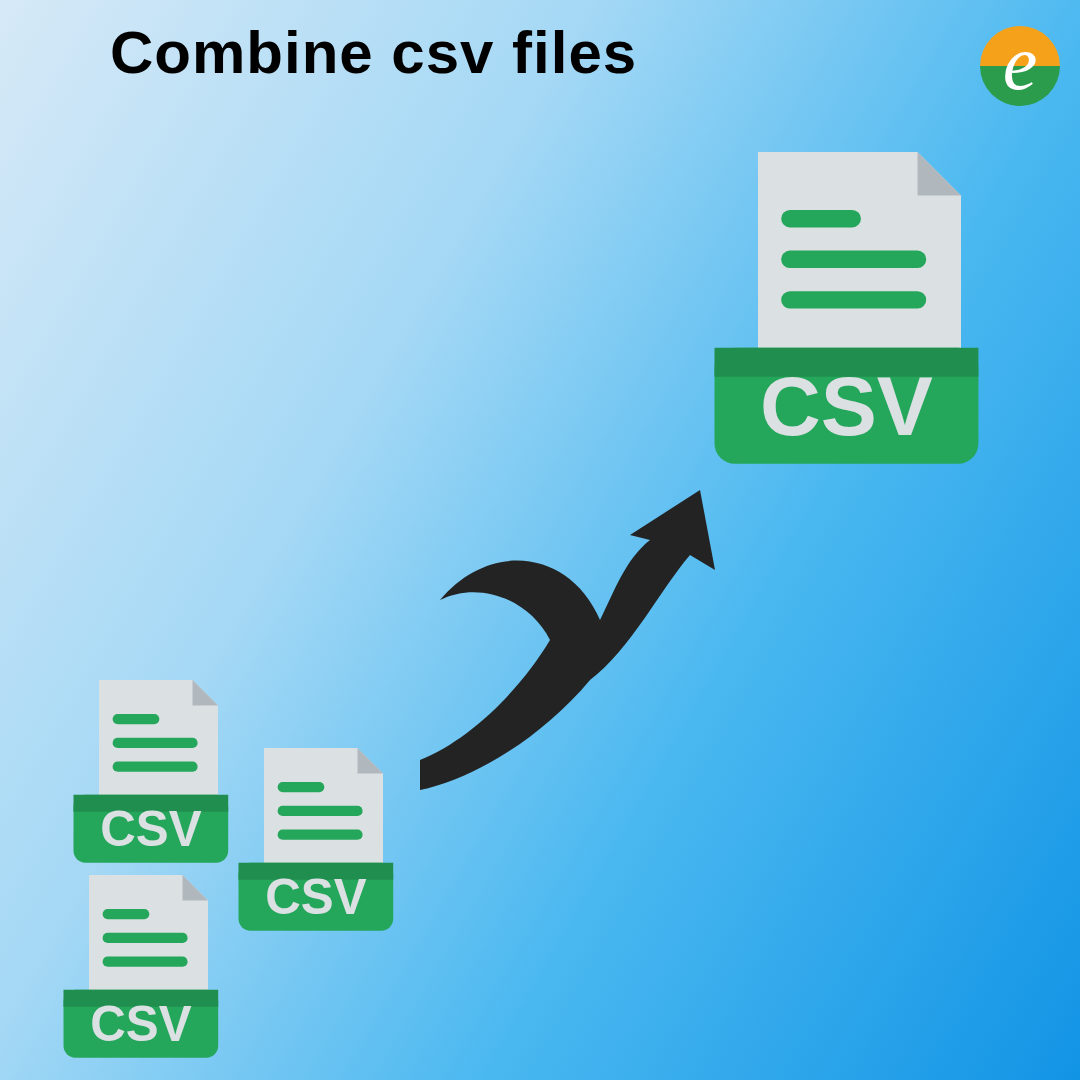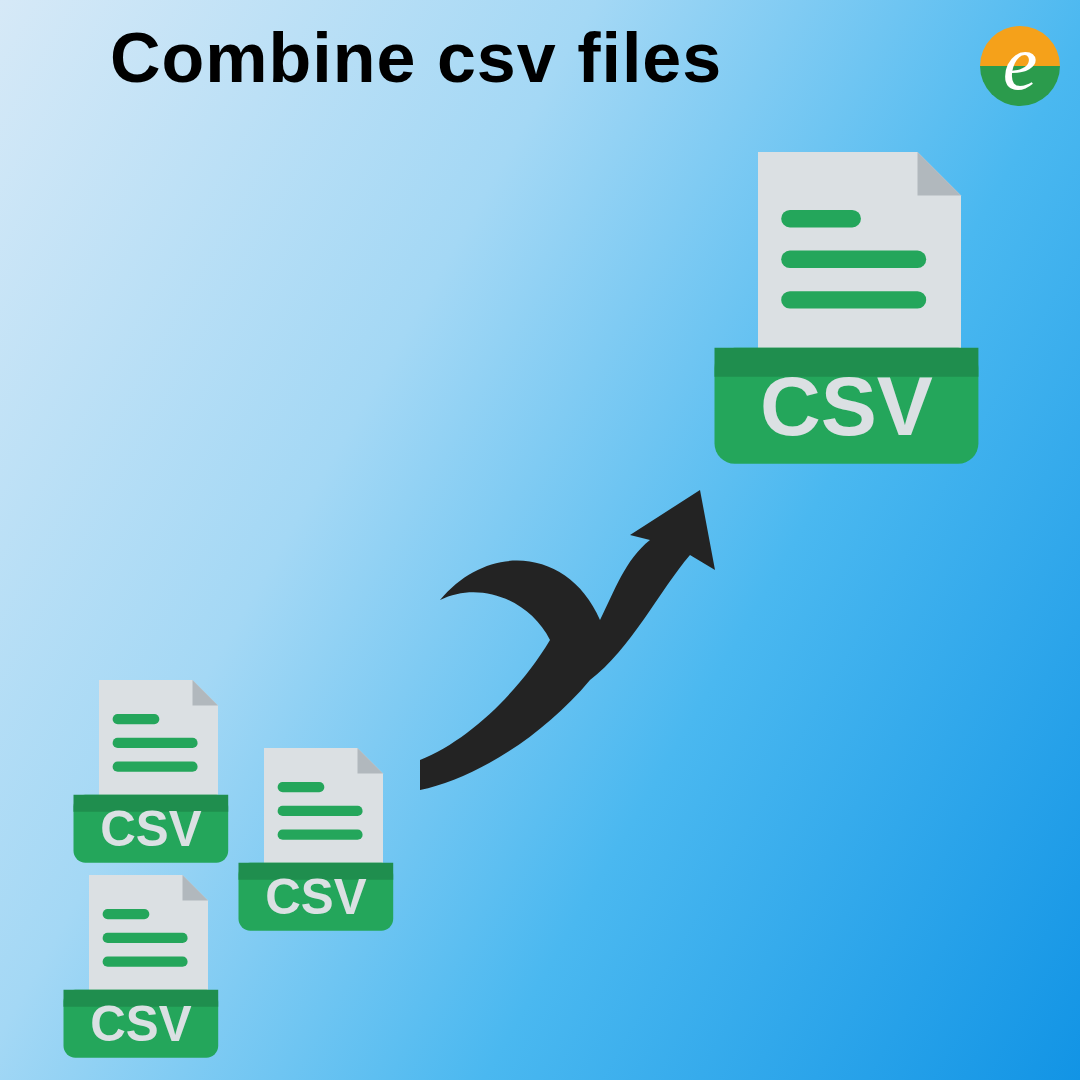--- a/index.html
+++ b/index.html
@@ -9,21 +9,21 @@
     background: linear-gradient(120deg, #d6e9f7 0%, #a4d8f5 35%, #4ab8f0 65%, #1294e5 100%);
     position: relative;
     font-family: Arial, Helvetica, sans-serif;
     overflow: hidden;
   }
   .title {
     position: absolute;
     top: 18px;
     left: 110px;
     font-family: Impact, "Arial Black", sans-serif;
-    font-size: 70px;
+    font-size: 60px;
     font-weight: 900;
     letter-spacing: 1px;
     color: #000;
   }
   .logo {
     position: absolute;
     top: 26px;
     right: 20px;
     width: 80px;
     height: 80px;

